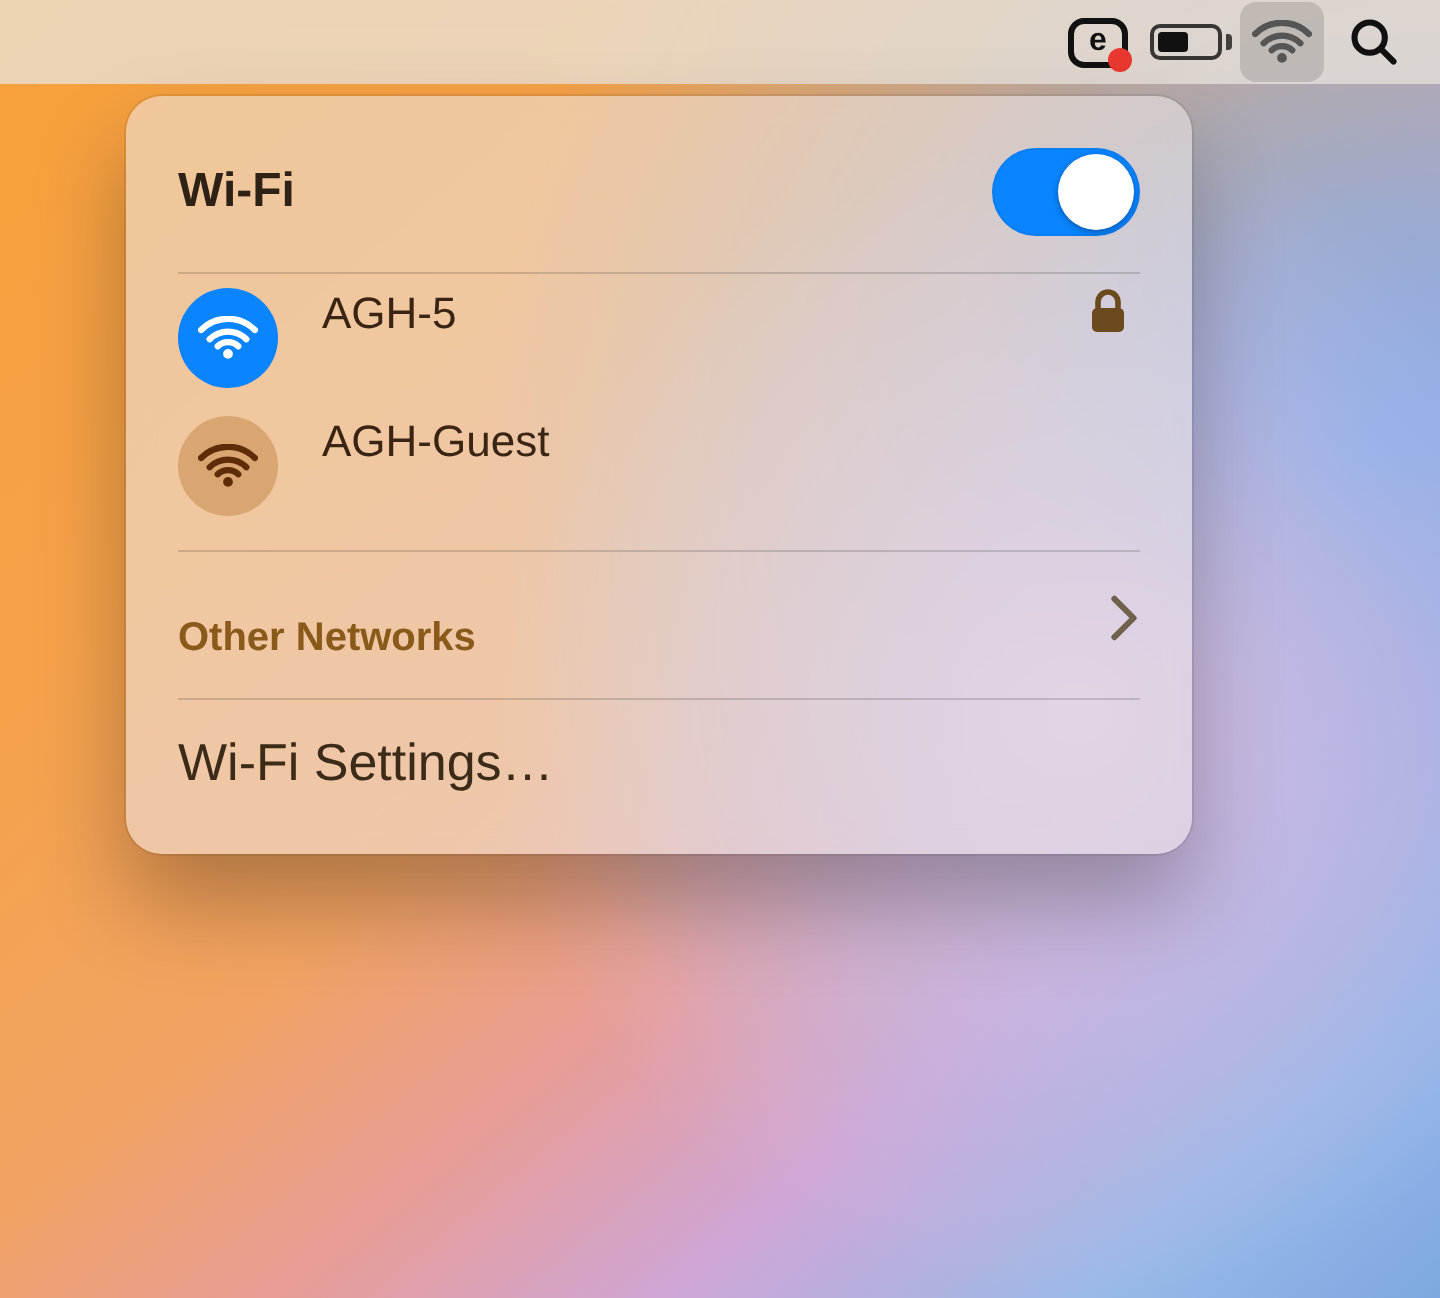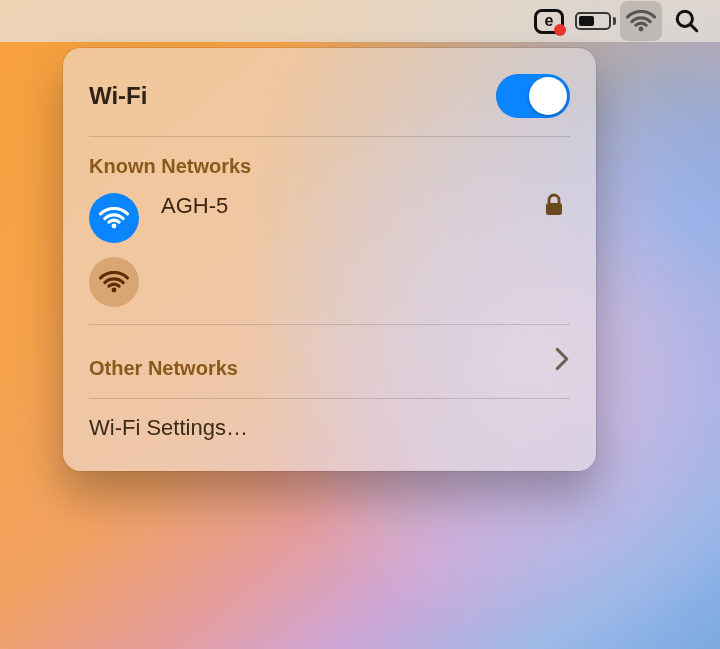--- a/index.html
+++ b/index.html
@@ -178,21 +178,21 @@
   .other-label {
     font-size: 20px;
     font-weight: 700;
     color: #8a5a1a;
     margin-top: 16px;
   }
   .chevron {
     color: #71604c;
   }
   .settings-label {
-    font-size: 22px;
+    font-size: 26px;
     color: #3c2b18;
     font-weight: 500;
   }
 </style>
 </head>
 <body>
 
 <div class="desktop">
 
   <div class="menubar">
@@ -234,21 +234,20 @@
 
     <div class="panel-header">
       <span class="panel-title">Wi-Fi</span>
       <div class="toggle">
         <div class="knob"></div>
       </div>
     </div>
 
     <div class="hr"></div>
 
-    <div class="section-heading">Known Networks</div>
 
     <div class="net-row">
       <div class="net-icon connected">
         <svg width="30" height="22" viewBox="0 0 24 18">
           <path d="M12 17.5a2 2 0 1 0 0-4 2 2 0 0 0 0 4Z" fill="#fff"></path>
           <path d="M4.5 9.5a10.6 10.6 0 0 1 15 0" stroke="#fff" stroke-width="2.6" stroke-linecap="round" fill="none"></path>
           <path d="M1 5.7a15.6 15.6 0 0 1 22 0" stroke="#fff" stroke-width="2.6" stroke-linecap="round" fill="none"></path>
           <path d="M7.8 12.4a6 6 0 0 1 8.4 0" stroke="#fff" stroke-width="2.6" stroke-linecap="round" fill="none"></path>
         </svg>
       </div>
@@ -264,20 +263,21 @@
 
     <div class="net-row">
       <div class="net-icon known">
         <svg width="30" height="22" viewBox="0 0 24 18">
           <path d="M12 17.5a2 2 0 1 0 0-4 2 2 0 0 0 0 4Z" fill="#5e2d07"></path>
           <path d="M4.5 9.5a10.6 10.6 0 0 1 15 0" stroke="#5e2d07" stroke-width="2.6" stroke-linecap="round" fill="none"></path>
           <path d="M1 5.7a15.6 15.6 0 0 1 22 0" stroke="#5e2d07" stroke-width="2.6" stroke-linecap="round" fill="none"></path>
           <path d="M7.8 12.4a6 6 0 0 1 8.4 0" stroke="#5e2d07" stroke-width="2.6" stroke-linecap="round" fill="none"></path>
         </svg>
       </div>
+      <span class="net-name">AGH-Guest</span>
     </div>
 
 
     <div class="hr" style="margin-top:10px"></div>
 
     <div class="other-row">
       <span class="other-label">Other Networks</span>
       <span class="chevron">
         <svg width="16" height="24" viewBox="0 0 12 20">
           <path d="M2 2l8 8-8 8" stroke="#71604c" stroke-width="2.5" fill="none" stroke-linecap="round" stroke-linejoin="round"></path>

